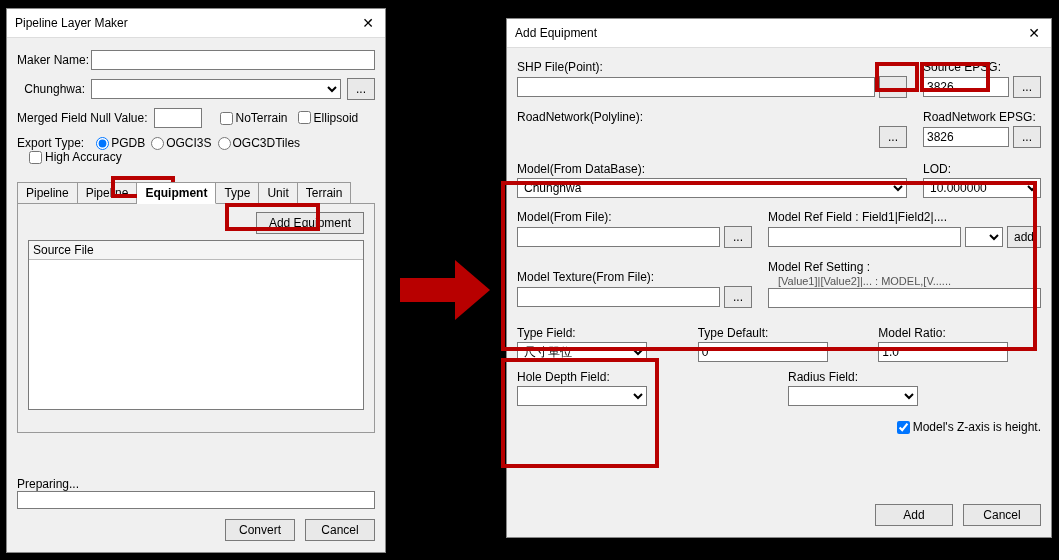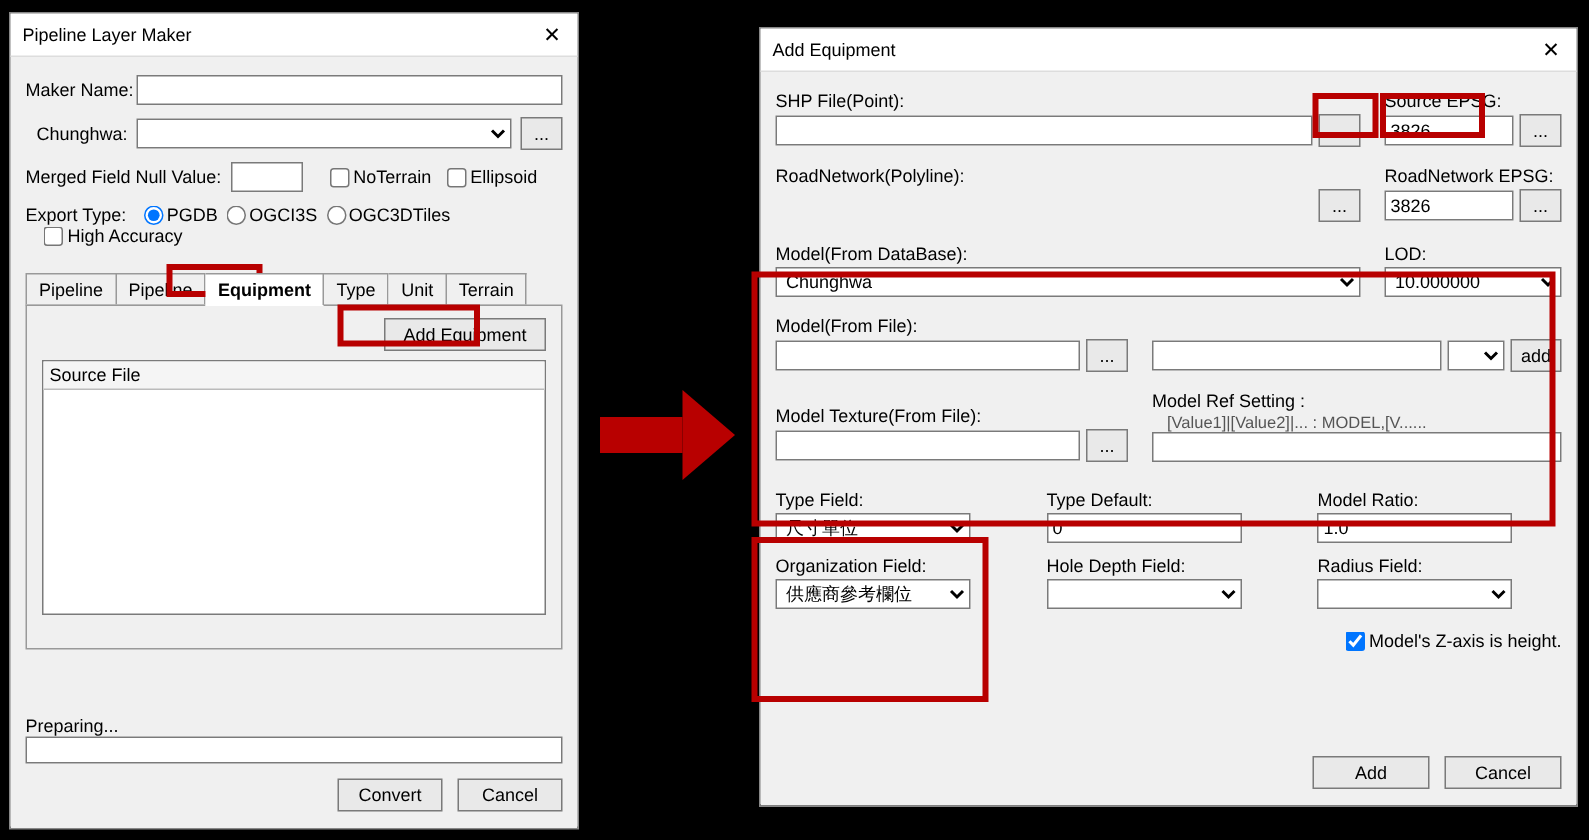--- a/index.html
+++ b/index.html
@@ -95,21 +95,21 @@
       </select>
       <button class="btn btn-sm" style="margin-left:6px">...</button>
     </div>
     <div class="row">
       <span class="lbl">Merged Field Null Value:</span>
       <input class="tb" type="text" style="width: 48px;" value="">
       <label style="margin-left:12px;display:flex;align-items:center;">
           <input type="checkbox" style="">
           <span>NoTerrain</span>
         </label>
-      <label style="margin-left:4px;display:flex;align-items:flex-end;">
+      <label style="margin-left:4px;display:flex;align-items:flex-start;">
           <input type="checkbox" style="">
           <span>Ellipsoid</span>
         </label>
     </div>
     <div class="row" style="flex-wrap:wrap;">
       <span class="lbl">Export Type:</span>
       <label style="display:flex;align-items:center;">
           <input type="radio" name="et" checked="" style="">
           <span>PGDB</span>
         </label>
@@ -221,20 +221,21 @@
 
     <div class="row" style="gap:16px; align-items:flex-end; margin-top:8px;">
       <div style="width:235px;">
         <span class="col-lbl">Model(From File):</span>
         <div class="row" style="margin:0;">
           <input class="tb" type="text" style="flex: 1 1 0%;" value="">
           <button class="btn btn-sm" style="margin-left:4px">...</button>
         </div>
       </div>
       <div style="flex:1;">
+        <span class="col-lbl">Model Ref Field : Field1|Field2|....</span>
         <div class="row" style="margin:0;">
           <input class="tb" type="text" style="flex: 1 1 0%;" value="">
           <select class="sel" style="width:38px; margin-left:4px;"><option></option></select>
           <button class="btn btn-sm" style="margin-left:4px">add</button>
         </div>
       </div>
     </div>
 
     <div class="row" style="gap:16px; align-items:flex-end; margin-top:8px;">
       <div style="width:235px;">
@@ -262,24 +263,20 @@
         <span class="col-lbl">Type Default:</span>
         <input class="tb" type="text" style="width: 130px;" value="0">
       </div>
       <div class="c">
         <span class="col-lbl">Model Ratio:</span>
         <input class="tb" type="text" style="width: 130px;" value="1.0">
       </div>
     </div>
 
     <div class="grid2" style="margin-top:8px;">
-      <div class="c">
-        <span class="col-lbl">Organization Field:</span>
-        <select class="sel" style="width:130px"><option>供應商參考欄位</option></select>
-      </div>
       <div class="c">
         <span class="col-lbl">Hole Depth Field:</span>
         <select class="sel" style="width:130px"><option></option></select>
       </div>
       <div class="c">
         <span class="col-lbl">Radius Field:</span>
         <select class="sel" style="width:130px"><option></option></select>
       </div>
     </div>
 

